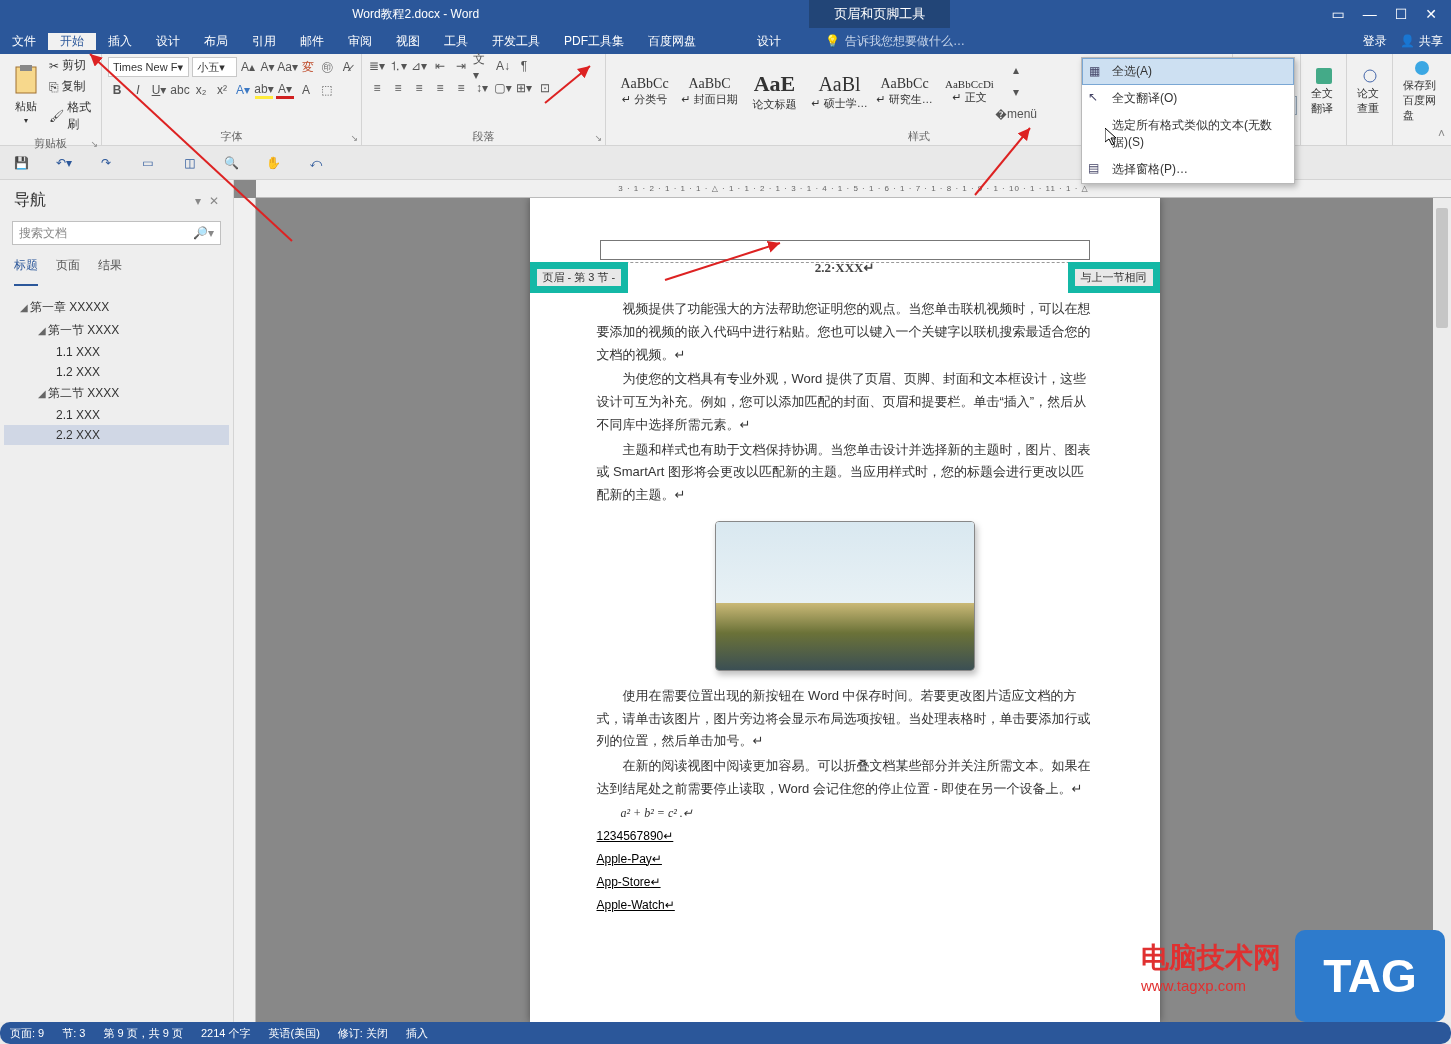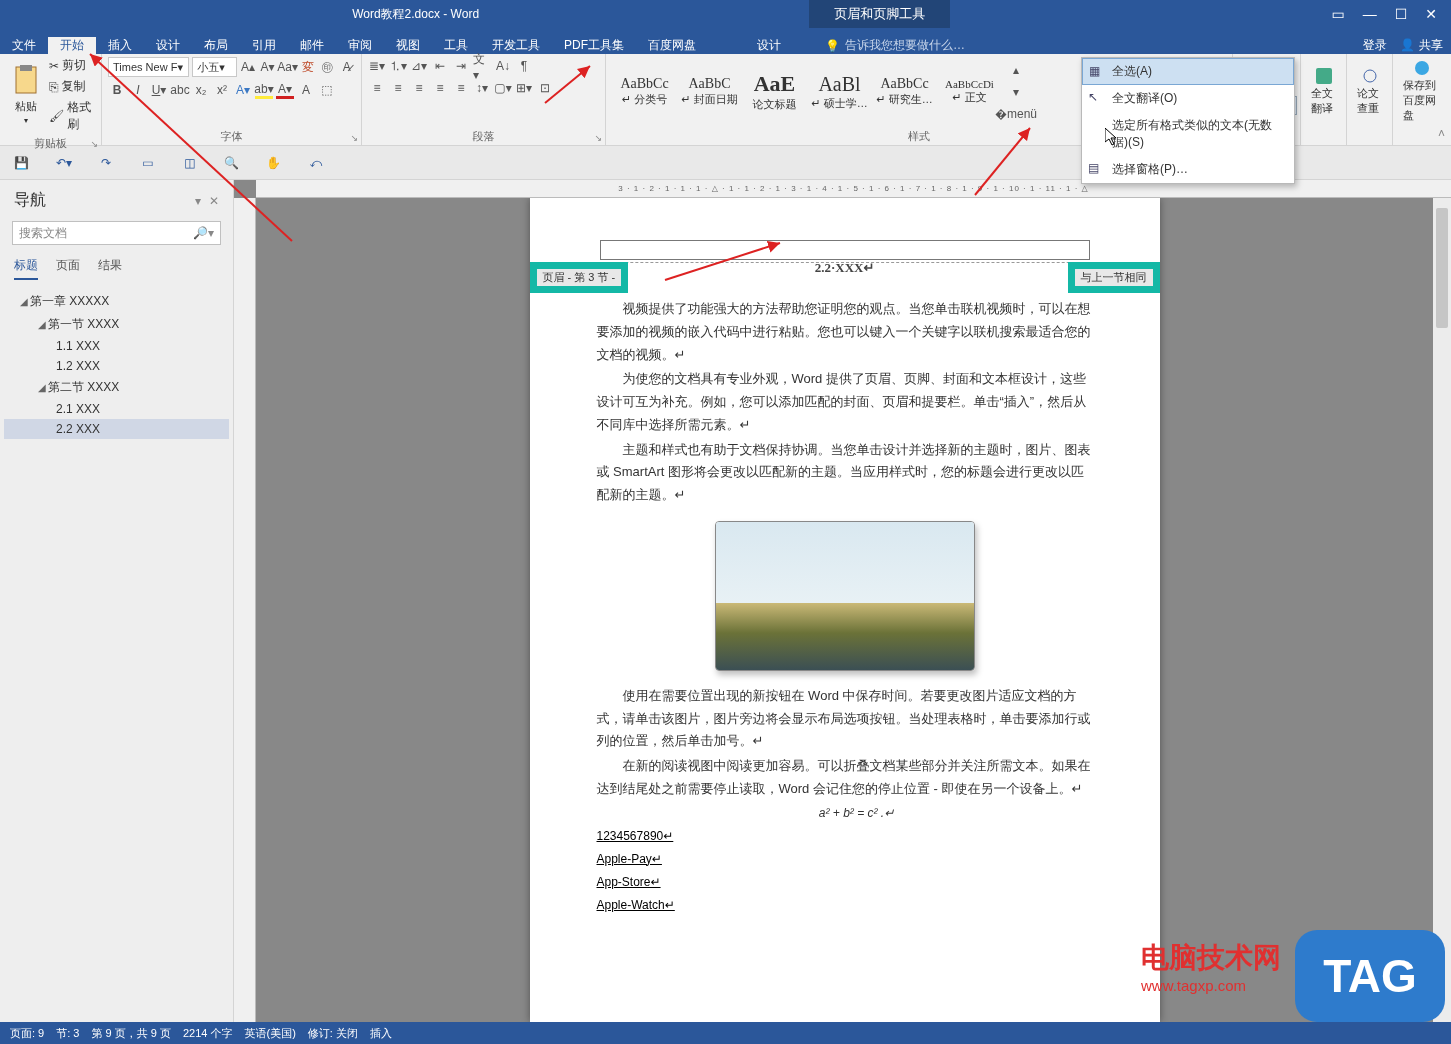--- a/index.html
+++ b/index.html
@@ -2,21 +2,21 @@
 <html><head>
 <meta charset="utf-8">
 <style>
 * { margin:0; padding:0; box-sizing:border-box; font-family:"Microsoft YaHei",sans-serif; }
 body { background:#eaeaea; overflow:hidden; width:1451px; height:1044px; position:relative; font-size:12px; color:#333; }
 .titlebar { height:28px; background:#2b579a; display:flex; align-items:center; color:#fff;gap:48px; }
 .titlebar .title { flex:1; text-align:center; font-size:12px; padding-left:280px;}
 .titlebar .tool-ctx { background:#224577; padding:0 25px; height:28px; display:flex; align-items:center; font-size:13px; margin-left:210px;}
 .titlebar .winctrl { display:flex; gap:18px; padding:0 14px; font-size:14px;}
 .titlebar .winctrl span{cursor:pointer;}
-.menubar { height:26px; background:#2b579a; display:flex; align-items:flex-end; color:#fff; font-size:12px; }
+.menubar { height:26px; background:#2b579a; display:flex; align-items:center; color:#fff; font-size:12px; }
 .menubar .tab { padding:0 12px; display:flex; align-items:center; cursor:pointer;}
 .menubar .tab.active { background:#f1f1f1; color:#2b579a;}
 .menubar .tab.ctx { background:#2b579a; width:82px; justify-content:center;}
 .menubar .tell { flex:1; display:flex; align-items:center; padding-left:15px; color:#c7d5ea; gap:5px;}
 .menubar .right { display:flex; align-items:center; padding-right:8px; gap:14px;}
 .ribbon { height:92px; background:#f1f1f1; border-bottom:1px solid #d4d4d4; display:flex; position:relative;}
 .ribbon .grp { border-right:1px solid #d4d4d4; display:flex; flex-direction:column; }
 .ribbon .grp .body { flex:1; display:flex; align-items:center; padding:3px 6px; gap:3px;}
 .ribbon .grp .label { height:16px; text-align:center; font-size:11px; color:#666; position:relative;}
 .ribbon .grp .label .dlg { position:absolute; right:3px; bottom:2px; font-size:9px; color:#888;}
@@ -34,21 +34,21 @@
 .qat { height:34px; background:#e9e9e9; border-bottom:1px solid #d4d4d4; display:flex; align-items:center; gap:22px; padding-left:12px;}
 .qat .sq { width:20px; height:20px; color:#2b579a;}
 
 .main { display:flex; height:calc(100% - 28px - 26px - 92px - 34px - 22px); }
 .nav { width:234px; background:#eeeeee; border-right:1px solid #d4d4d4; display:flex; flex-direction:column;}
 .nav h2 { font-size:16px; font-weight:normal; padding:10px 14px 6px; display:flex; align-items:center;}
 .nav h2 .sp{flex:1}
 .nav h2 .cl{font-size:12px; color:#888; cursor:pointer; margin-left:8px;}
 .nav .srch { margin:4px 12px; border:1px solid #c0c0c0; background:#fff; height:24px; display:flex; align-items:center; padding:0 6px; color:#888;}
 .nav .nvtabs { display:flex; gap:18px; padding:8px 14px 4px; font-size:12px;}
-.nav .nvtabs span{cursor:pointer; color:#555; padding-bottom:4px;}
+.nav .nvtabs span{cursor:pointer; color:#555; padding-bottom:10px;}
 .nav .nvtabs span.act{color:#2b579a; border-bottom:2px solid #2b579a;}
 .nav .tree { padding:6px 4px; font-size:12px;}
 .nav .tree div{ padding:3px 8px; cursor:pointer; display:flex; align-items:center;}
 .nav .tree .t1{padding-left:16px;} .nav .tree .t2{padding-left:34px;} .nav .tree .t3{padding-left:52px;}
 .nav .tree .sel{background:#d0d7e5;}
 .nav .tree .ar{width:10px; display:inline-block; color:#666; font-size:10px;}
 
 .docarea { flex:1; position:relative; background:#888888; overflow:hidden;}
 .rulerH { position:absolute; top:0; left:22px; right:0; height:18px; background:#f0f0f0; border-bottom:1px solid #bbb; font-size:8px; color:#666; display:flex; align-items:center; justify-content:center; overflow:hidden;}
 .rulerH .ticks{letter-spacing:1px; white-space:nowrap;}
@@ -57,40 +57,40 @@
 .page { width:630px; background:#fff; margin-top:0; box-shadow:0 0 8px rgba(0,0,0,.4); position:relative; padding:50px 67px 20px; }
 .hdline { border-top:1px dashed #999; position:absolute; left:0; right:0; top:64px;}
 .hdrbox { position:absolute; left:70px; top:42px; width:490px; height:20px; border:1px solid #777;}
 .taglabel { position:absolute; top:64px; background:#e8e8e8; border:7px solid #14b8a6; font-size:11px; padding:1px 6px;}
 .taglabel.l{left:0px;} .taglabel.r{right:0px;}
 .hdr-title{ position:absolute; top:62px; left:0; right:0; text-align:center; font-family:"Times New Roman"; font-size:13px; font-weight:bold; color:#444;}
 .bodytxt{ margin-top:50px; font-size:13px; line-height:1.75; color:#333; }
 .bodytxt p{ text-indent:2em; margin-bottom:2px;}
 .figure { margin:14px auto; width:260px; height:150px; border:1px solid #888; border-radius:4px; overflow:hidden; position:relative; box-shadow:2px 4px 6px rgba(0,0,0,.25);}
 .sky{position:absolute;inset:0;background:linear-gradient(#d9e8f0 0%,#e8f1f5 55%,#c9b876 55%,#6b7238 75%,#3b4f54 100%);} 
-.bodytxt .math{ text-align:center; font-style:italic; font-family:Liberation Sans, sans-serif; font-size:12px;}
+.bodytxt .math{ text-align:left; font-style:italic; font-family:Liberation Serif, serif; font-size:12px;}
 .bodytxt .mono{ text-indent:0; font-size:12px; color:#000000;text-decoration:underline;}
 .scrollV{position:absolute; right:0; top:18px; bottom:0; width:18px; background:#ececec;}
 .scrollV .thumb{position:absolute; left:3px; right:3px; top:10px; height:120px; background:#c6c6c6; border-radius:2px;}
 
-.status { height:22px; background:#2b579a; color:#fff; display:flex; align-items:center; font-size:11px; padding:0 10px; gap:12px;}
+.status { height:22px; background:#2b579a; color:#fff; display:flex; align-items:center; font-size:11px; padding:0 10px; gap:18px;border-radius:10px;}
 .status .sp{flex:1}
 
 .dropdown { position:absolute; right:5px; top:3px; width:214px; background:#fff; border:1px solid #b9b9b9; box-shadow:2px 3px 6px rgba(0,0,0,.25); font-size:12px; z-index:50;}
 .dropdown .mi{ padding:5px 10px 5px 30px; position:relative; cursor:pointer;}
 .dropdown .mi .ic{position:absolute; left:6px; top:5px; width:16px; height:16px; color:#446;}
 .dropdown .mi.hov{ background:#cde0f2; border:1px solid #7aa7d4; padding:4px 9px 4px 29px;}
 .cursorimg{position:absolute; width:16px; height:20px; z-index:60;}
 
 .arrow{position:absolute; z-index:40; pointer-events:none;}
 .arrow svg{width:100%; height:100%;}
 
 .watermark1{position:absolute; right:170px; bottom:50px; font-size:28px; font-weight:bold; color:#e03030; z-index:30; font-family:"Microsoft YaHei";}
 .watermark1 .sub{font-size:15px; color:#e03030; display:block; font-weight:normal;}
-.taglogo{position:absolute; right:6px; bottom:22px; width:150px; height:92px; background:#2e7bcc; border-radius:22px; color:#fff; font-size:46px; font-weight:bold; display:flex; align-items:center; justify-content:center; z-index:31;}
+.taglogo{position:absolute; right:6px; bottom:22px; width:150px; height:92px; background:#2e7bcc; border-radius:10px; color:#fff; font-size:46px; font-weight:bold; display:flex; align-items:center; justify-content:center; z-index:31;}
 .faint{position:absolute; right:20px; bottom:22px; color:#c7d0dc; font-size:12px; z-index:5;}
 </style>
 </head>
 <body>
 
 <div class="titlebar">
   <span class="title">Word教程2.docx - Word</span>
   <span class="tool-ctx">页眉和页脚工具</span>
   <div style="flex:1"></div>
   <div class="winctrl">

